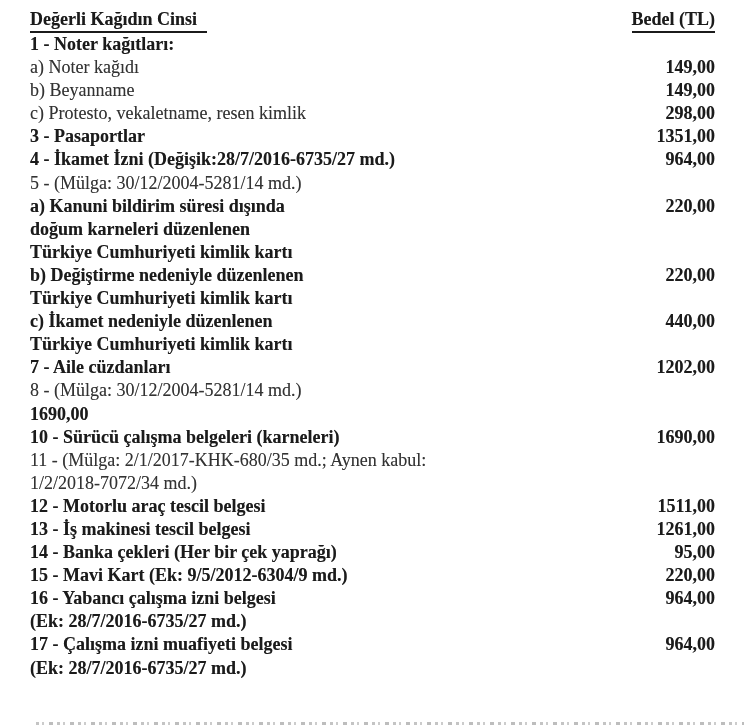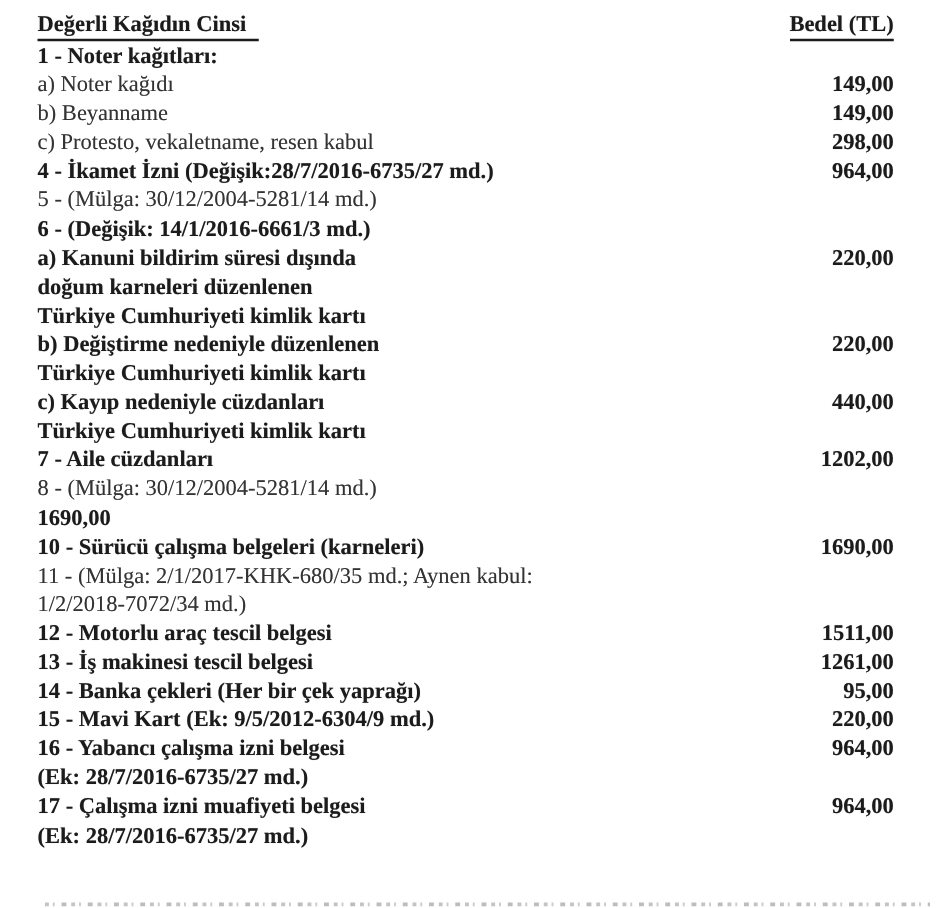--- a/index.html
+++ b/index.html
@@ -106,52 +106,53 @@
       </div>
       <div class="row regular">
         <span class="lbl">a) Noter kağıdı</span>
         <span class="val">149,00</span>
       </div>
       <div class="row regular">
         <span class="lbl">b) Beyanname</span>
         <span class="val">149,00</span>
       </div>
       <div class="row regular">
-        <span class="lbl">c) Protesto, vekaletname, resen kabul</span>
+        <span class="lbl">c) Protesto, vekaletname, resen kimlik</span>
         <span class="val">298,00</span>
+      </div>
+      <div class="row bold">
+        <span class="lbl">3 - Pasaportlar</span>
+        <span class="val">1351,00</span>
       </div>
       <div class="row bold">
         <span class="lbl">4 - İkamet İzni (Değişik:28/7/2016-6735/27 md.)</span>
         <span class="val">964,00</span>
       </div>
       <div class="row regular">
         <span class="lbl">5 - (Mülga: 30/12/2004-5281/14 md.)</span>
       </div>
       <div class="row bold">
-        <span class="lbl">6 - (Değişik: 14/1/2016-6661/3 md.)</span>
-      </div>
-      <div class="row bold">
         <span class="lbl">a) Kanuni bildirim süresi dışında</span>
         <span class="val">220,00</span>
       </div>
       <div class="row bold">
         <span class="lbl">doğum karneleri düzenlenen</span>
       </div>
       <div class="row bold">
         <span class="lbl">Türkiye Cumhuriyeti kimlik kartı</span>
       </div>
       <div class="row bold">
         <span class="lbl">b) Değiştirme nedeniyle düzenlenen</span>
         <span class="val">220,00</span>
       </div>
       <div class="row bold">
         <span class="lbl">Türkiye Cumhuriyeti kimlik kartı</span>
       </div>
       <div class="row bold">
-        <span class="lbl">c) Kayıp nedeniyle cüzdanları</span>
+        <span class="lbl">c) İkamet nedeniyle düzenlenen</span>
         <span class="val">440,00</span>
       </div>
       <div class="row bold">
         <span class="lbl">Türkiye Cumhuriyeti kimlik kartı</span>
       </div>
       <div class="row bold">
         <span class="lbl">7 - Aile cüzdanları</span>
         <span class="val">1202,00</span>
       </div>
       <div class="row regular">

